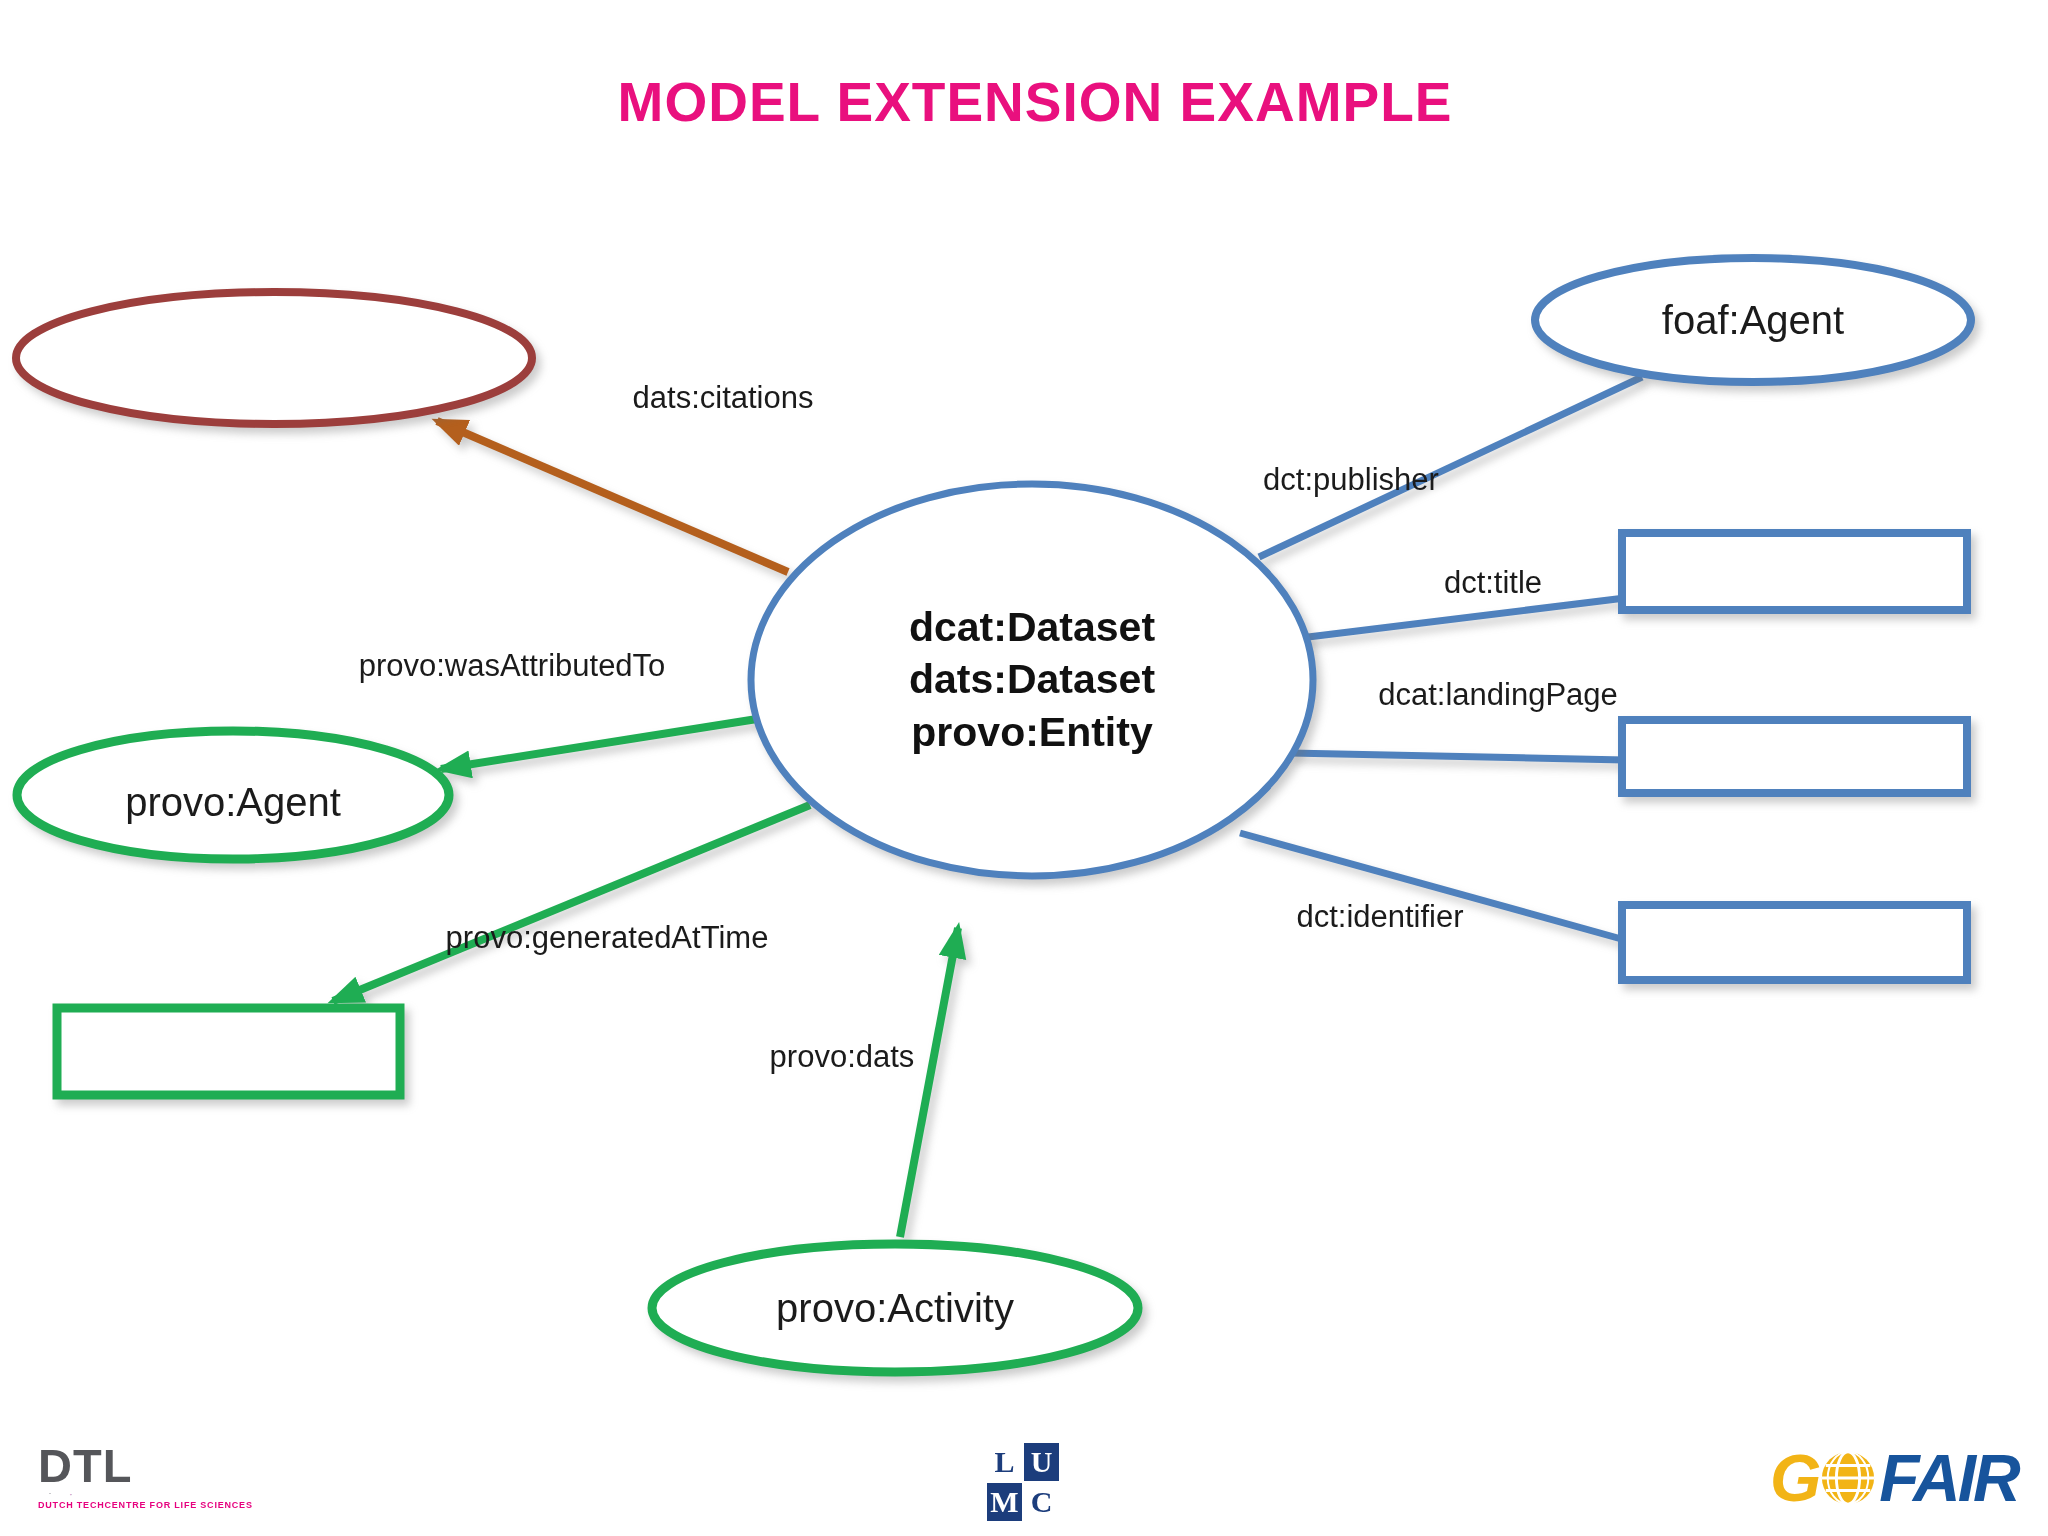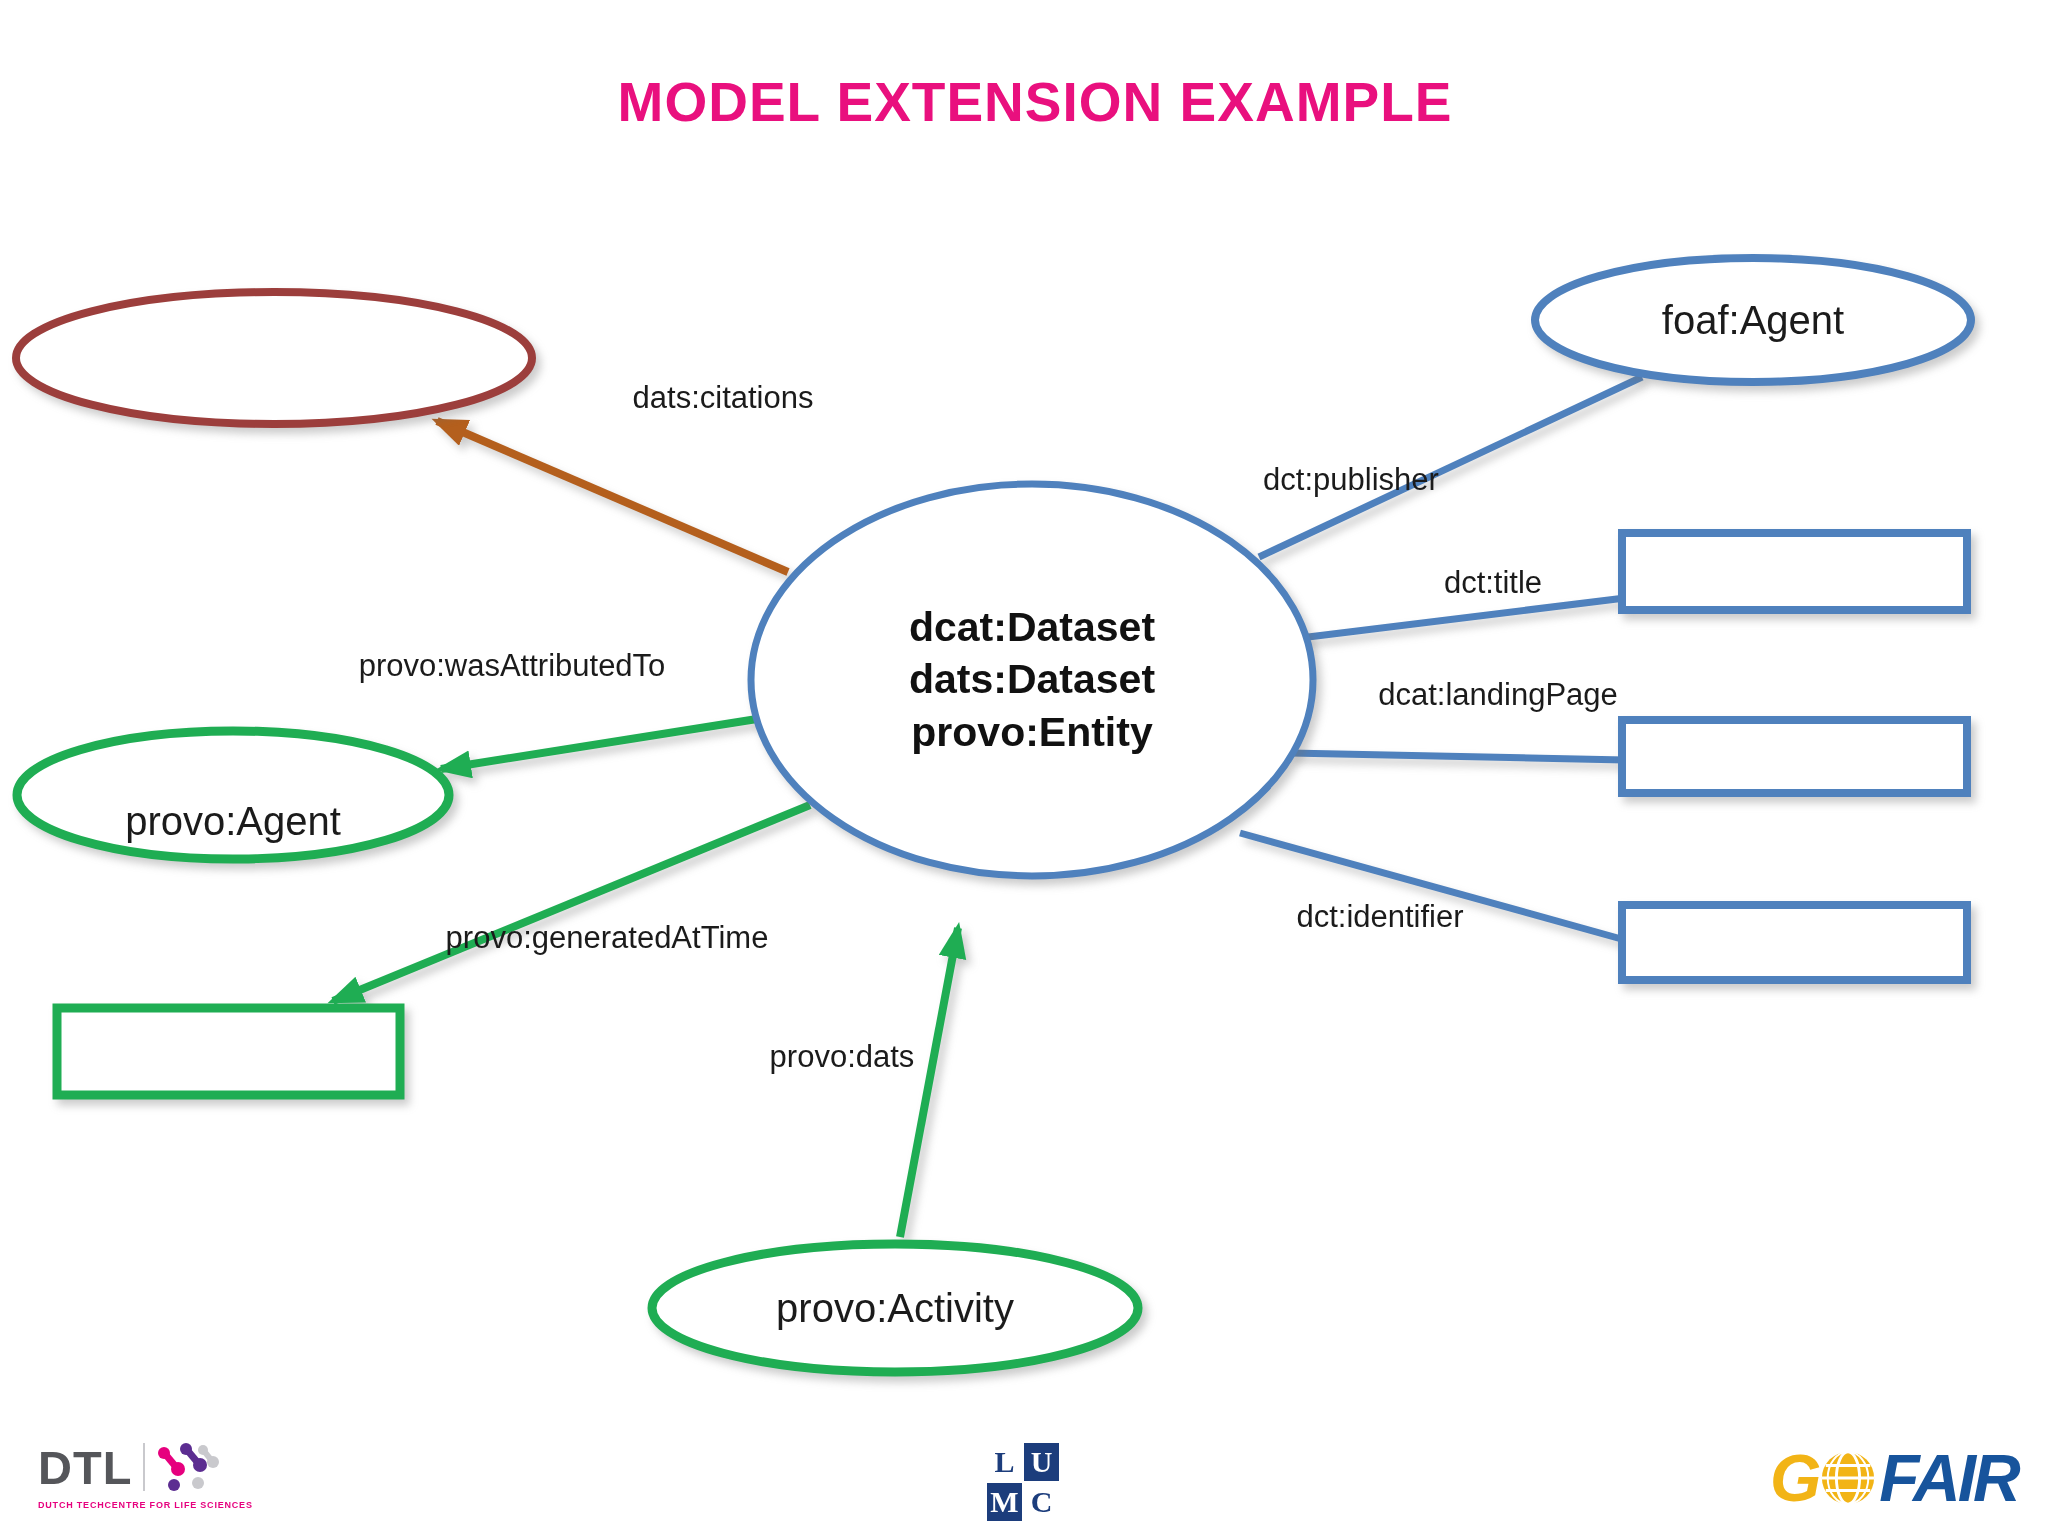--- a/index.html
+++ b/index.html
@@ -25,21 +25,21 @@
   .node-label { font-size:40px; }
   .central-label {
     position:absolute; transform:translate(-50%,-50%);
     text-align:center; font-size:41px; font-weight:bold;
     line-height:1.28; color:#111; white-space:nowrap;
   }
   .edge-label { font-size:31px; }
 
   
   .dtl-logo { position:absolute; left:38px; top:1438px; width:190px; }
-  .dtl-row { display:flex; align-items:center; height:58px; }
+  .dtl-row { display:flex; height:58px;flex-direction:column; }
   .dtl-word { font-size:47px; font-weight:bold; color:#55565a; letter-spacing:1px; }
   .dtl-sep { width:2px; height:48px; background:#c9c9cd; margin:0 9px 0 11px; }
   .dtl-tagline { margin-top:4px; font-size:9px; font-weight:bold; color:#e6007e; letter-spacing:0.8px; white-space:nowrap; }
 
   .lumc-logo {
     position:absolute; left:987px; top:1443px;
     width:72px; height:80px;
     display:grid; grid-template-columns:35px 35px; grid-template-rows:38px 38px;
     gap:2px; font-family:"Liberation Serif","DejaVu Serif",serif;
   }
@@ -92,21 +92,21 @@
 
     <rect class="shape" x="1622" y="533" width="345" height="77" fill="#ffffff" stroke="#4f81bd" stroke-width="8"></rect>
     <rect class="shape" x="1622" y="720" width="345" height="73" fill="#ffffff" stroke="#4f81bd" stroke-width="8"></rect>
     <rect class="shape" x="1622" y="905" width="345" height="75" fill="#ffffff" stroke="#4f81bd" stroke-width="8"></rect>
     <rect class="shape" x="57" y="1008" width="343" height="87" fill="#ffffff" stroke="#1fad53" stroke-width="9"></rect>
   </svg>
 
   <div class="page-title" style="left:1035px; top:102px;">MODEL EXTENSION EXAMPLE</div>
 
   <div class="label node-label" style="left:1753px; top:320px;">foaf:Agent</div>
-  <div class="label node-label" style="left:233px; top:821px;">provo:Agent</div>
+  <div class="label node-label" style="left:233px; top:802px;">provo:Agent</div>
   <div class="label node-label" style="left:895px; top:1308px;">provo:Activity</div>
 
   <div class="central-label" style="left:1032px; top:680px;">
     <div>dcat:Dataset</div>
     <div>dats:Dataset</div>
     <div>provo:Entity</div>
   </div>
 
   <div class="label edge-label" style="left:723px; top:398px;">dats:citations</div>
   <div class="label edge-label" style="left:1351px; top:480px;">dct:publisher</div>

